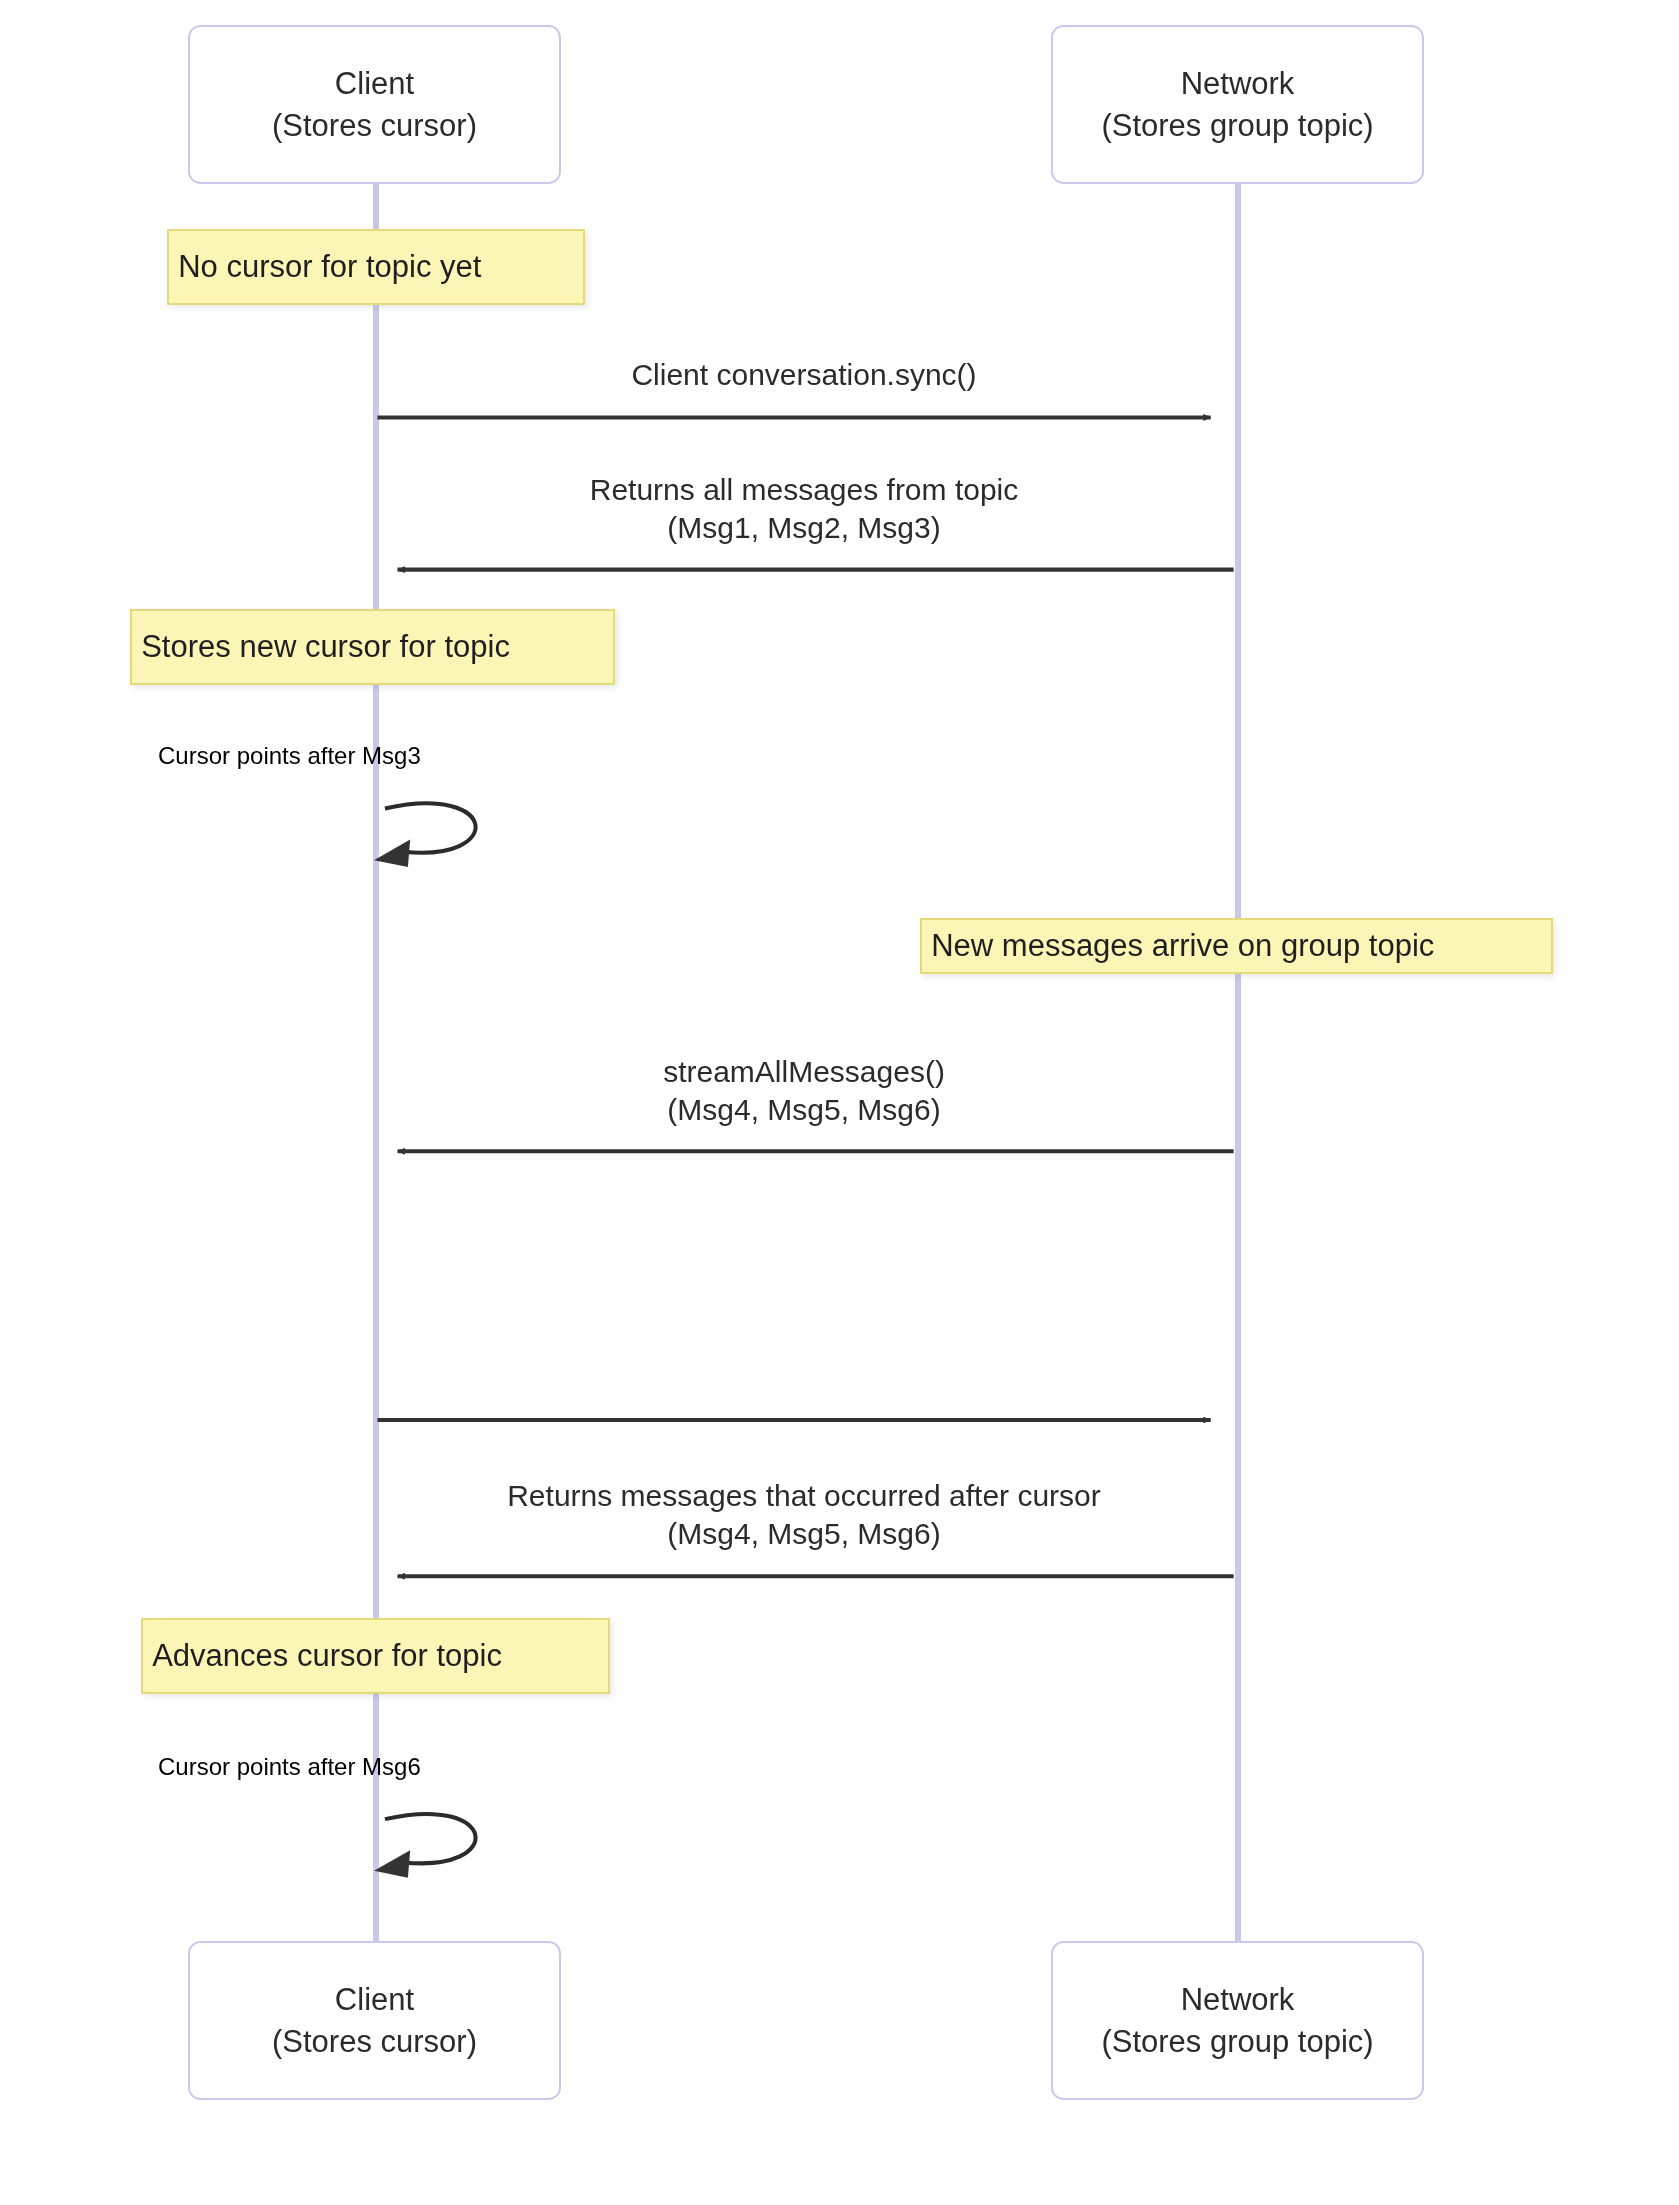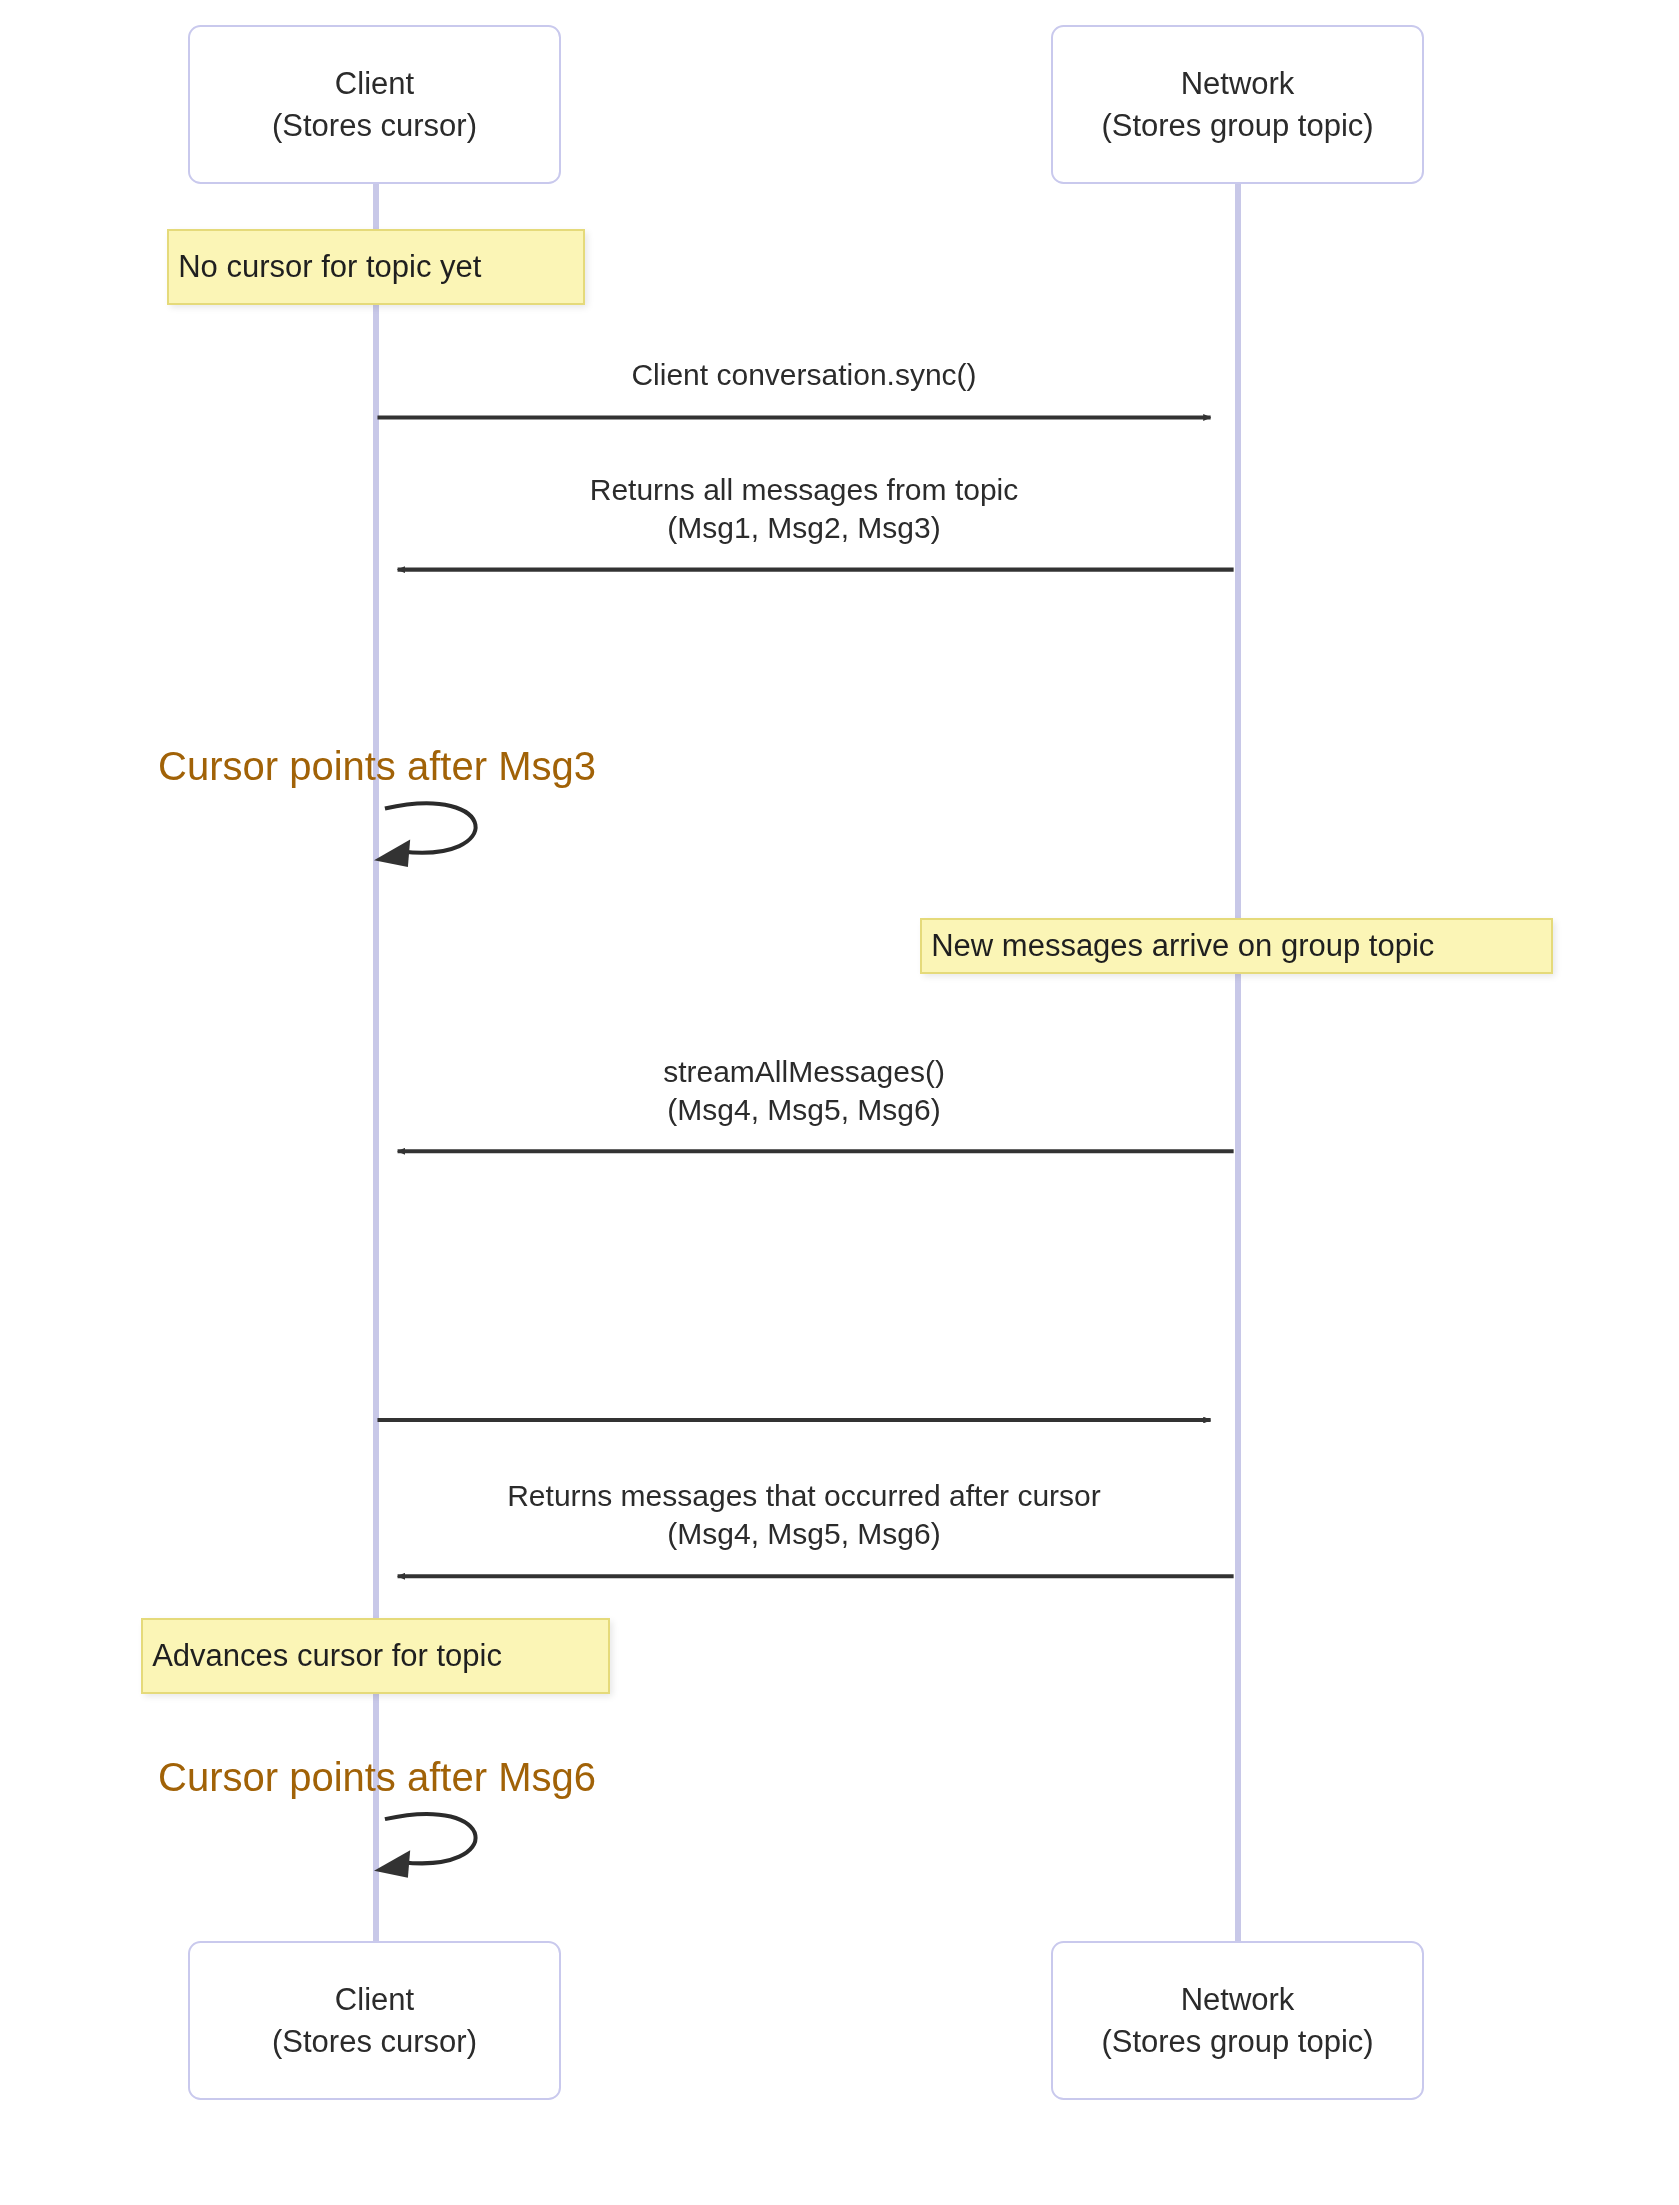--- a/index.html
+++ b/index.html
@@ -78,22 +78,22 @@
     line-height: 1.26;
     text-align: center;
     white-space: pre-line;
     transform: translateX(-50%);
   }
 
   
   .self-label {
     position: absolute;
     z-index: 4;
-    color: #a16207;
-    font-size: 40px;
+    color: #000000;
+    font-size: 24px;
     line-height: 1.26;
     white-space: nowrap;
   }
 
   
   #arrows {
     position: absolute;
     left: 0;
     top: 0;
     width: 1680px;
@@ -158,20 +158,21 @@
 (Stores group topic)</div>
 
   <div class="participant" style="left:188px; top:1941px; width:373px; height:159px;">Client
 (Stores cursor)</div>
 
   <div class="participant" style="left:1051px; top:1941px; width:373px; height:159px;">Network
 (Stores group topic)</div>
 
   <div class="note" style="left:167px; top:229px; width:418px; height:76px;">No cursor for topic yet</div>
 
+  <div class="note" style="left:130px; top:609px; width:485px; height:76px;">Stores new cursor for topic</div>
 
   <div class="note" style="left:920px; top:918px; width:633px; height:56px;">New messages arrive on group topic</div>
 
 
   <div class="note" style="left:141px; top:1618px; width:469px; height:76px;">Advances cursor for topic</div>
 
   <div class="msg-label" style="left:804px; top:356px;">Client conversation.sync()</div>
 
   <div class="msg-label" style="left:804px; top:471px;">Returns all messages from topic
 (Msg1, Msg2, Msg3)</div>

